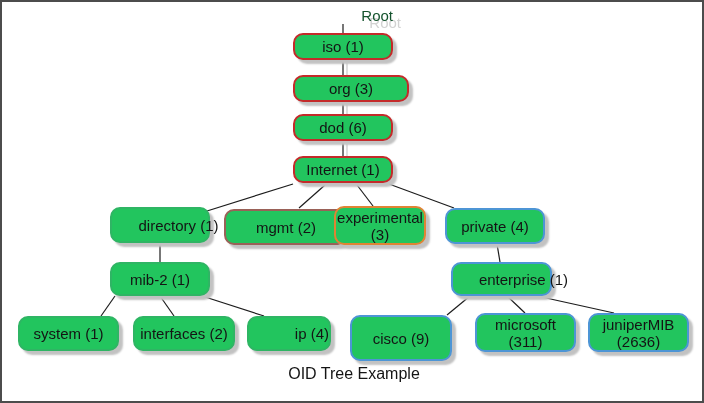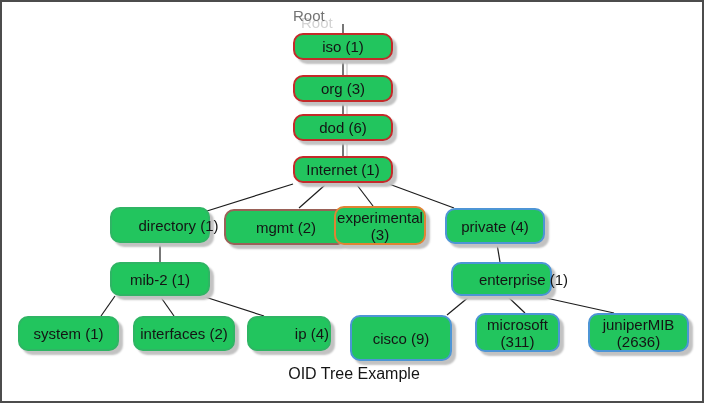--- a/index.html
+++ b/index.html
@@ -36,23 +36,23 @@
     font-size: 15px;
     color: #141414;
     line-height: 17px;
   }
   .node span { white-space: nowrap; }
   .node.two-line span { white-space: normal; }
   .root-label {
     position: absolute;
     z-index: 2;
     left: 291px; top: 5px; width: 100px;
-    text-align: left;
+    text-align: right;
     font-size: 15px;
-    color: #737373;
+    color: #14532d;
     text-shadow: 8px 7px 0 #d2d2d2;
   }
   .caption {
     position: absolute;
     z-index: 2;
     left: 0; top: 363px; width: 704px;
     text-align: center;
     font-size: 16px;
     color: #141414;
   }
@@ -85,21 +85,21 @@
     <line class="ln" x1="505" y1="294" x2="523" y2="311"></line>
     <line class="ln" x1="535" y1="294" x2="612" y2="311"></line>
   </svg>
 
   <div class="root-label">Root</div>
 
   <div class="node" style="left: 291px; top: 31px; width: 100px; height: 27px; border-color: rgb(196, 42, 42);">
     <span>iso (1)</span>
   </div>
 
-  <div class="node" style="left: 291px; top: 73px; width: 100px; height: 27px; border-color: rgb(196, 42, 42);">
+  <div class="node" style="left: 291px; top: 73px; width: 116px; height: 27px; border-color: rgb(196, 42, 42);">
     <span>org (3)</span>
   </div>
 
   <div class="node" style="left: 291px; top: 112px; width: 100px; height: 27px; border-color: rgb(196, 42, 42);">
     <span>dod (6)</span>
   </div>
 
   <div class="node" style="left: 291px; top: 154px; width: 100px; height: 27px; border-color: rgb(196, 42, 42);">
     <span>Internet (1)</span>
   </div>
@@ -137,21 +137,21 @@
   </div>
 
   <div class="node" style="left: 245px; top: 314px; width: 84px; height: 35px; border-color: rgb(47, 181, 100); justify-content: flex-end;">
     <span>ip (4)</span>
   </div>
 
   <div class="node" style="left: 348px; top: 313px; width: 102px; height: 46px; border-color: rgb(77, 149, 213);">
     <span>cisco (9)</span>
   </div>
 
-  <div class="node two-line" style="left: 473px; top: 311px; width: 85px; height: 39px; border-color: rgb(77, 149, 213);">
+  <div class="node two-line" style="left: 473px; top: 311px; width: 101px; height: 39px; border-color: rgb(77, 149, 213);">
     <span>microsoft (311)</span>
   </div>
 
   <div class="node two-line" style="left: 586px; top: 311px; width: 101px; height: 39px; border-color: rgb(77, 149, 213); justify-content: center;">
     <span>juniperMIB (2636)</span>
   </div>
 
   <div class="caption">OID Tree Example</div>
 
 </div>

